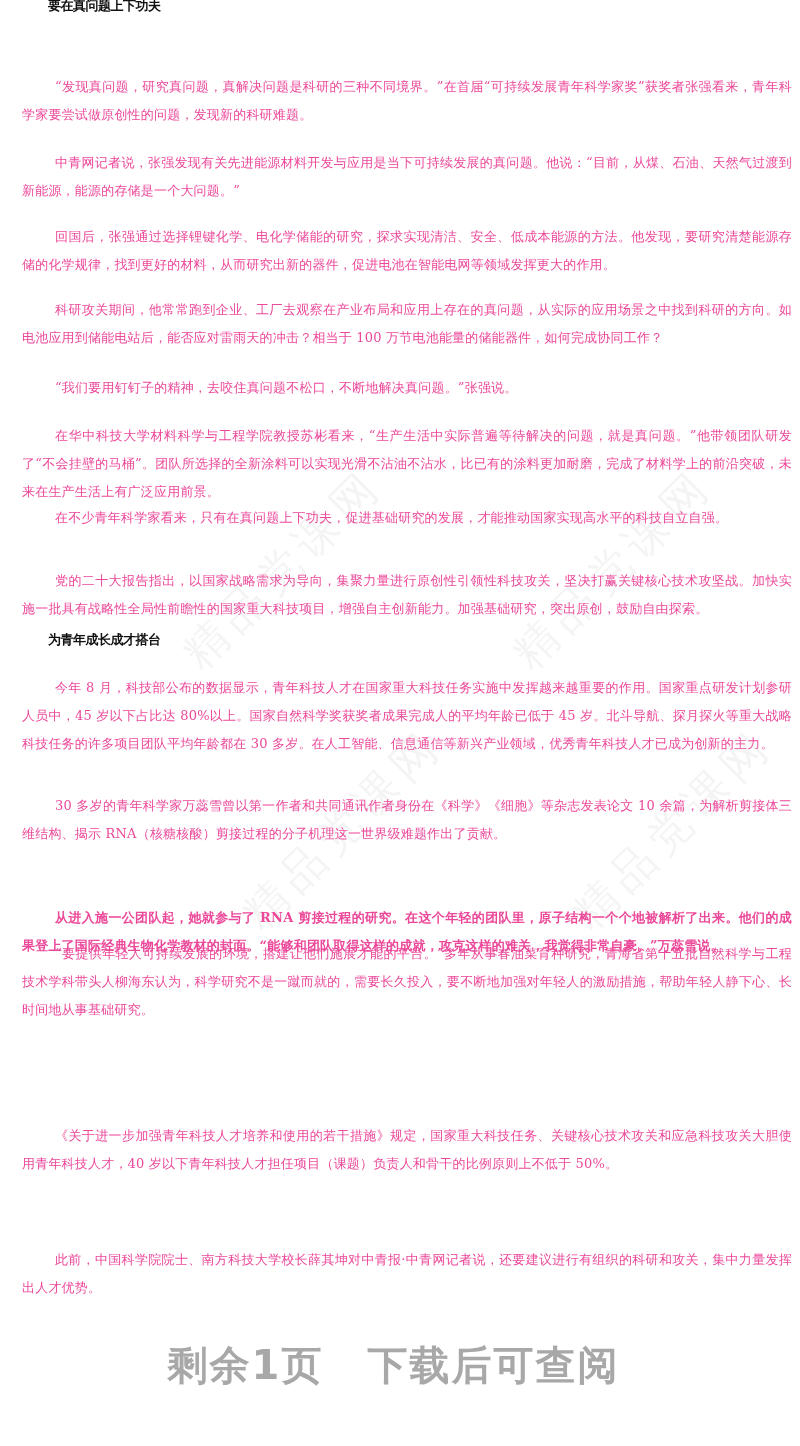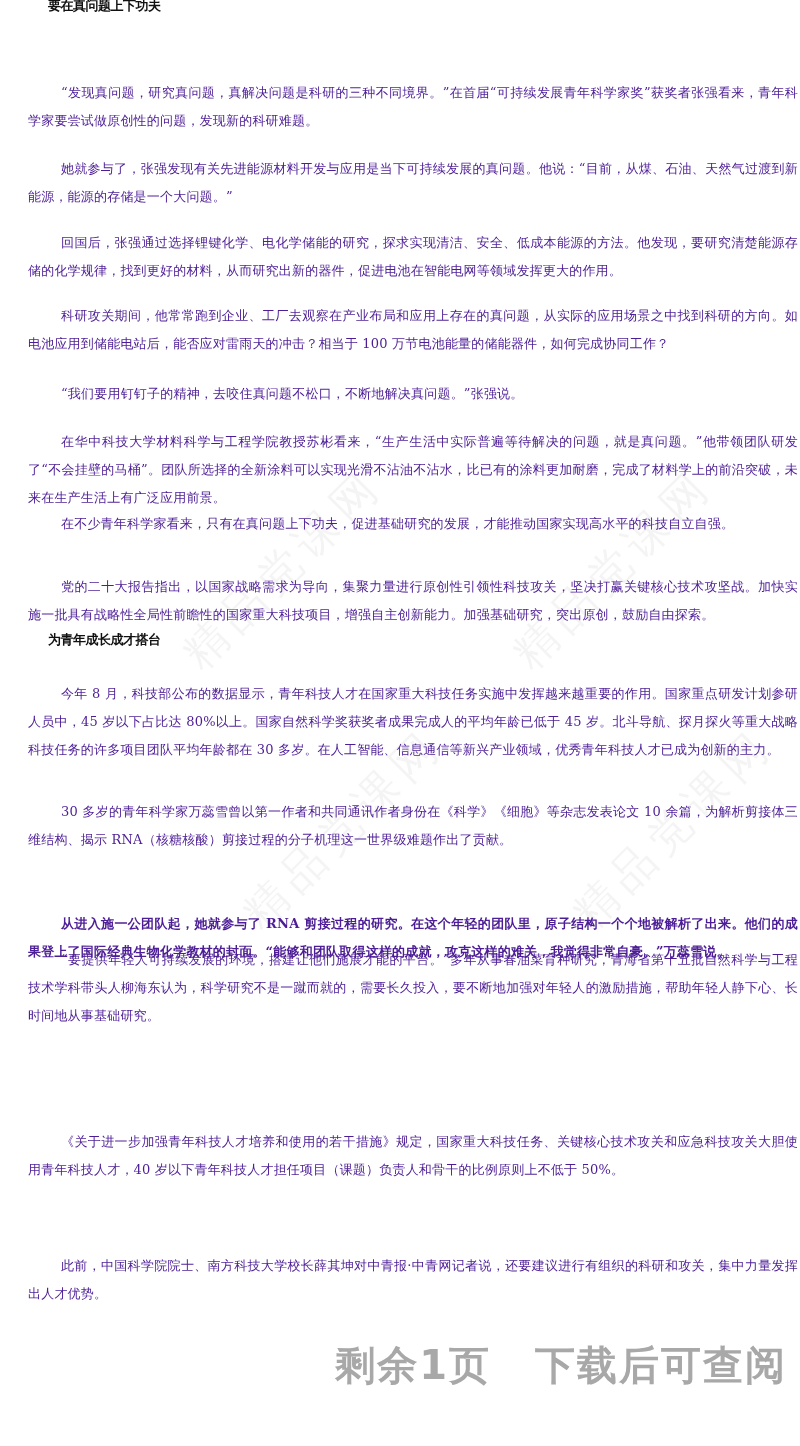--- a/index.html
+++ b/index.html
@@ -33,42 +33,42 @@
       letter-spacing: -0.5px;
       margin: 0;
     }
     .para {
       position: absolute;
       left: 16px;
       width: 770px;
       font-size: 13px;
       line-height: 28px;
       text-indent: 33px;
-      margin: 12px;
-      color: #4c1d95;
+      margin: 6px;
+      color: #ec4899;
       letter-spacing: 0.2px;
       text-align: justify;
     }
     .watermark {
       position: absolute;
       font-family: "DejaVu Sans", "Liberation Sans", sans-serif;
       font-size: 44px;
       color: rgba(0,0,0,0.045);
       transform: rotate(-45deg);
       transform-origin: left top;
       white-space: nowrap;
       pointer-events: none;
       letter-spacing: 8px;
     }
     .footer-banner {
       position: absolute;
       left: 0;
       top: 1338px;
       width: 787px;
-      text-align: right;
+      text-align: center;
       font-family: "DejaVu Sans", "Liberation Sans", sans-serif;
       font-weight: bold;
       font-size: 40px;
       color: #a8a8a8;
       letter-spacing: 2px;
     }
     .footer-banner span {
       display: inline-block;
     }
     .footer-banner .gap {
@@ -81,21 +81,21 @@
 <div class="page">
 
   <div class="watermark" style="left:170px; top:640px;">精品党课网</div>
   <div class="watermark" style="left:500px; top:640px;">精品党课网</div>
   <div class="watermark" style="left:230px; top:900px;">精品党课网</div>
   <div class="watermark" style="left:560px; top:900px;">精品党课网</div>
 
   <h2 class="heading" style="top:-2px;">要在真问题上下功夫</h2>
 
   <p class="para" style="top:67px;">“发现真问题，研究真问题，真解决问题是科研的三种不同境界。”在首届“可持续发展青年科学家奖”获奖者张强看来，青年科学家要尝试做原创性的问题，发现新的科研难题。</p>
-  <p class="para" style="top:143px;">她就参与了，张强发现有关先进能源材料开发与应用是当下可持续发展的真问题。他说：“目前，从煤、石油、天然气过渡到新能源，能源的存储是一个大问题。”</p>
+  <p class="para" style="top:143px;">中青网记者说，张强发现有关先进能源材料开发与应用是当下可持续发展的真问题。他说：“目前，从煤、石油、天然气过渡到新能源，能源的存储是一个大问题。”</p>
   <p class="para" style="top:217px;">回国后，张强通过选择锂键化学、电化学储能的研究，探求实现清洁、安全、低成本能源的方法。他发现，要研究清楚能源存储的化学规律，找到更好的材料，从而研究出新的器件，促进电池在智能电网等领域发挥更大的作用。</p>
   <p class="para" style="top:290px;">科研攻关期间，他常常跑到企业、工厂去观察在产业布局和应用上存在的真问题，从实际的应用场景之中找到科研的方向。如电池应用到储能电站后，能否应对雷雨天的冲击？相当于 100 万节电池能量的储能器件，如何完成协同工作？</p>
   <p class="para" style="top:368px;">“我们要用钉钉子的精神，去咬住真问题不松口，不断地解决真问题。”张强说。</p>
   <p class="para" style="top:416px;">在华中科技大学材料科学与工程学院教授苏彬看来，“生产生活中实际普遍等待解决的问题，就是真问题。”他带领团队研发了“不会挂壁的马桶”。团队所选择的全新涂料可以实现光滑不沾油不沾水，比已有的涂料更加耐磨，完成了材料学上的前沿突破，未来在生产生活上有广泛应用前景。</p>
   <p class="para" style="top:498px;">在不少青年科学家看来，只有在真问题上下功夫，促进基础研究的发展，才能推动国家实现高水平的科技自立自强。</p>
   <p class="para" style="top:562px;font-family:Liberation Mono, monospace;">党的二十大报告指出，以国家战略需求为导向，集聚力量进行原创性引领性科技攻关，坚决打赢关键核心技术攻坚战。加快实施一批具有战略性全局性前瞻性的国家重大科技项目，增强自主创新能力。加强基础研究，突出原创，鼓励自由探索。</p>
 
   <h2 class="heading" style="top:632px;">为青年成长成才搭台</h2>
 
   <p class="para" style="top:668px;">今年 8 月，科技部公布的数据显示，青年科技人才在国家重大科技任务实施中发挥越来越重要的作用。国家重点研发计划参研人员中，45 岁以下占比达 80%以上。国家自然科学奖获奖者成果完成人的平均年龄已低于 45 岁。北斗导航、探月探火等重大战略科技任务的许多项目团队平均年龄都在 30 多岁。在人工智能、信息通信等新兴产业领域，优秀青年科技人才已成为创新的主力。</p>

